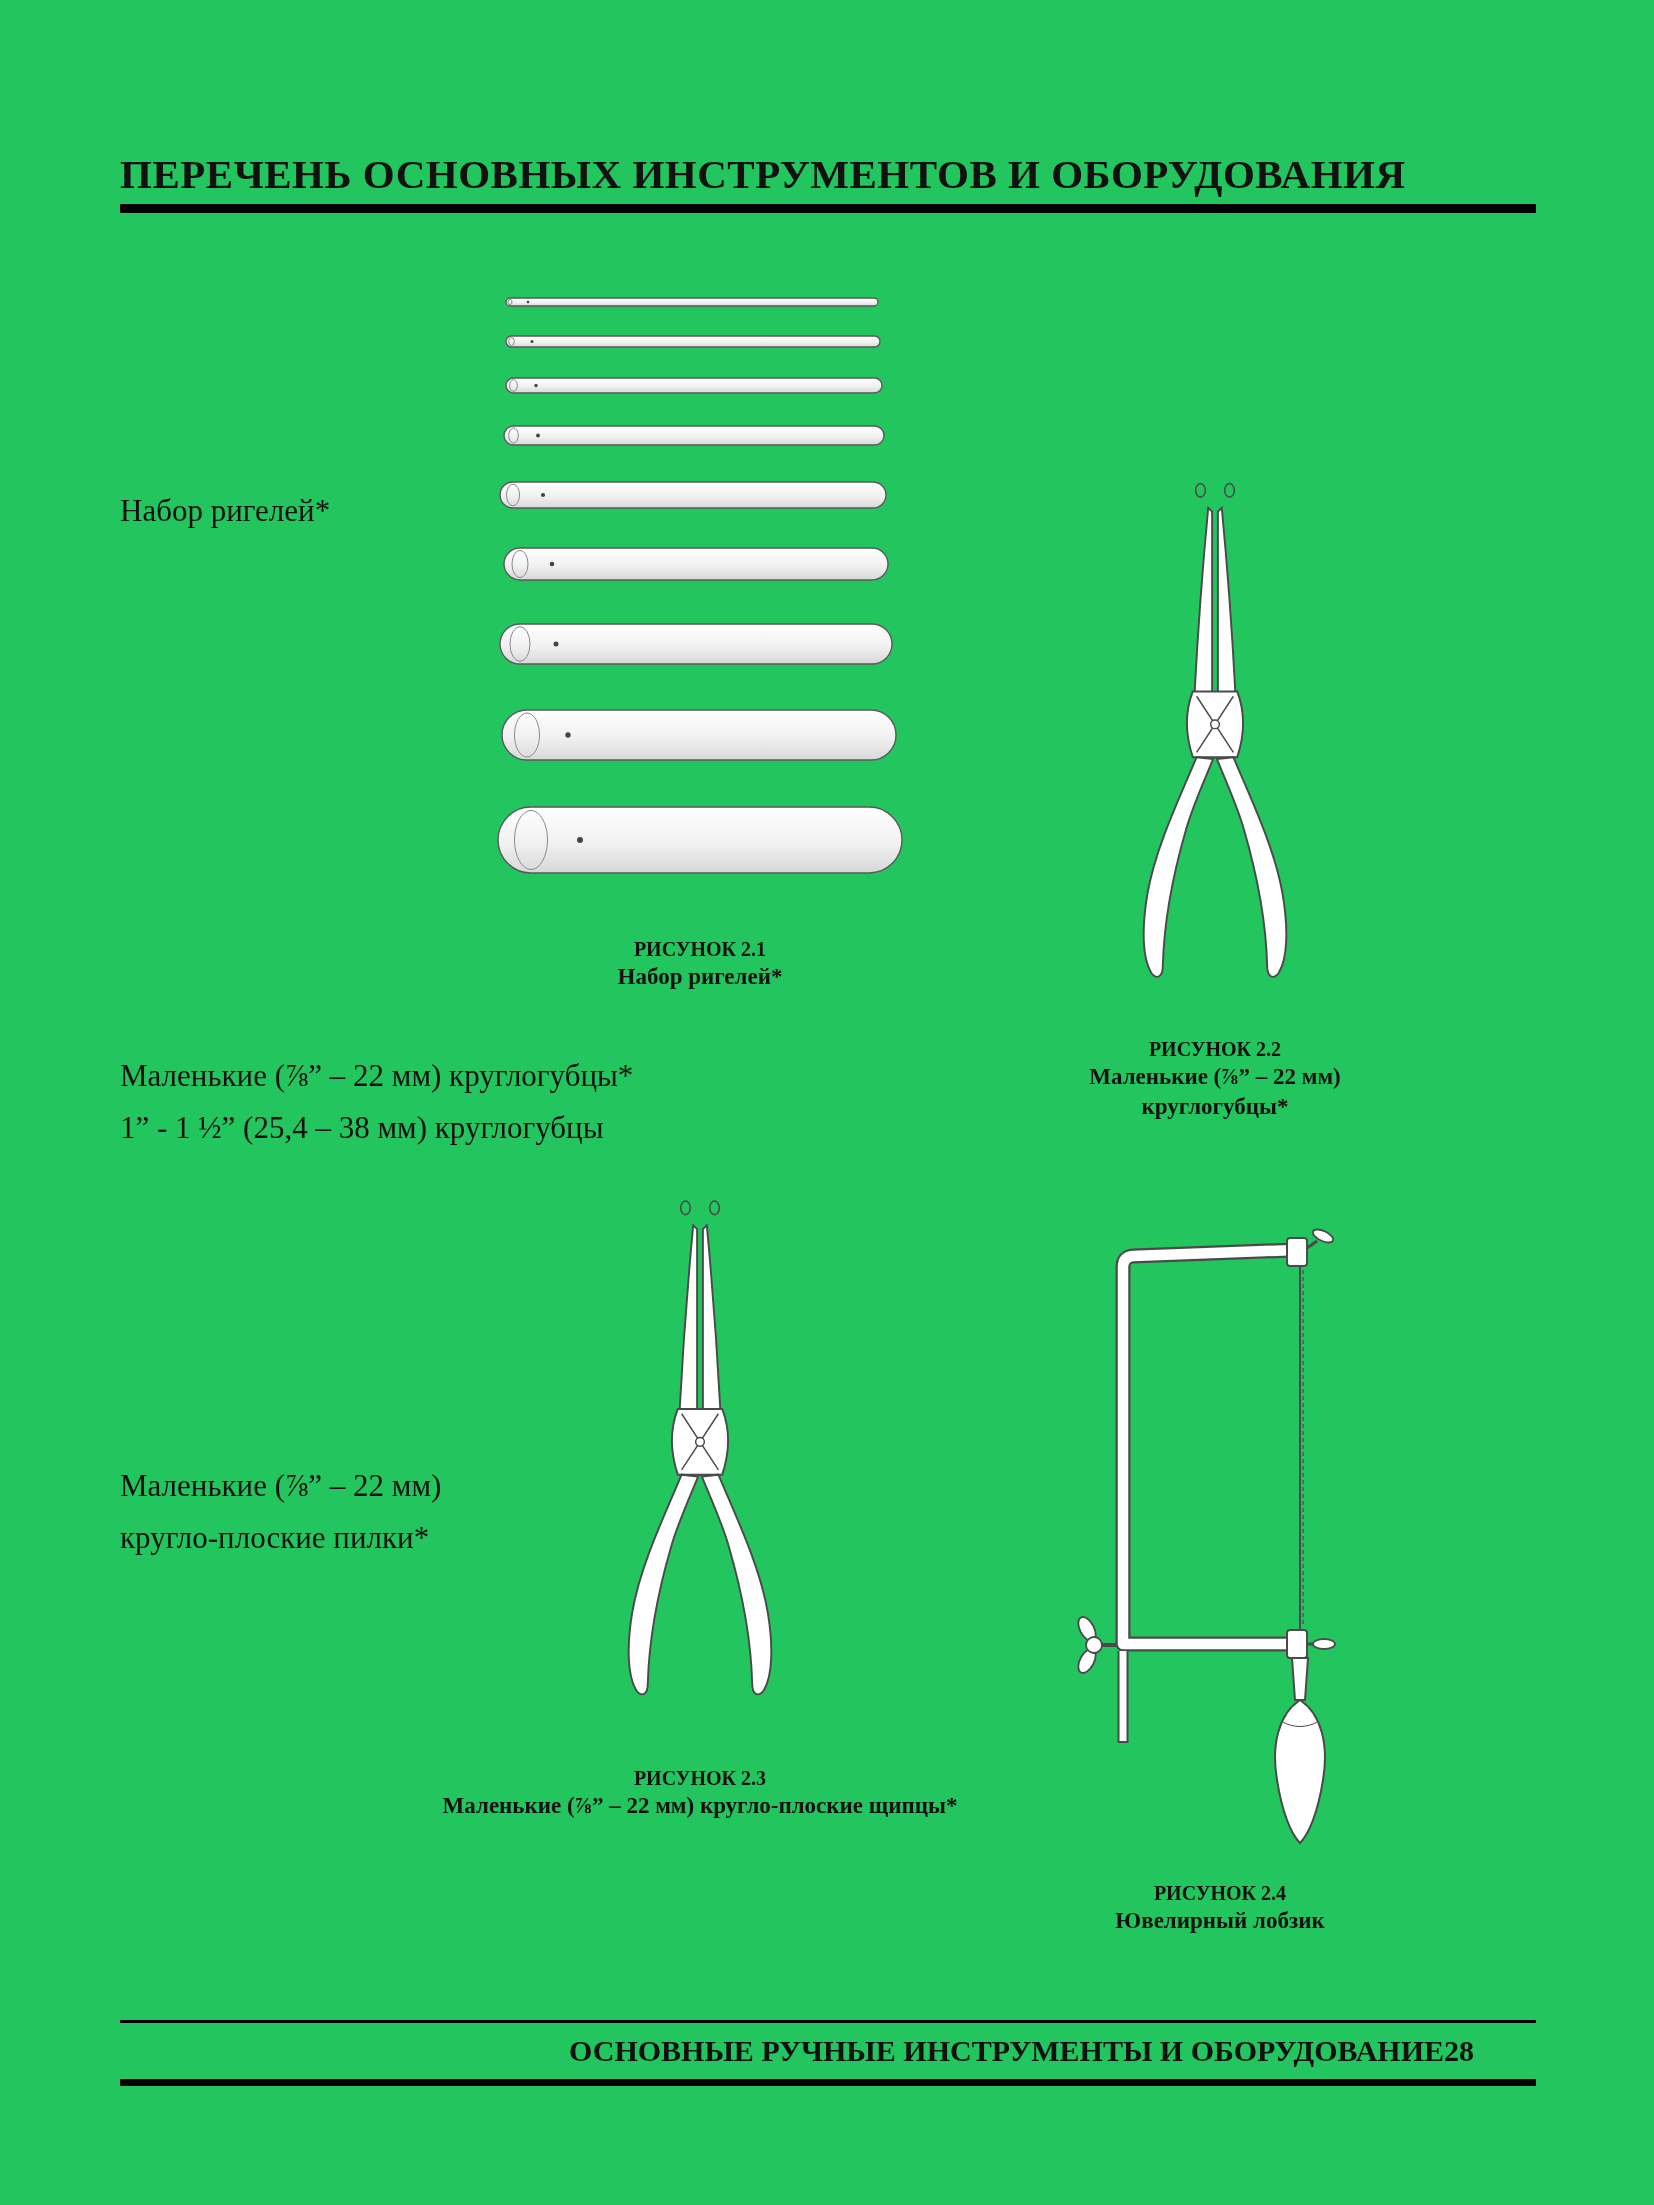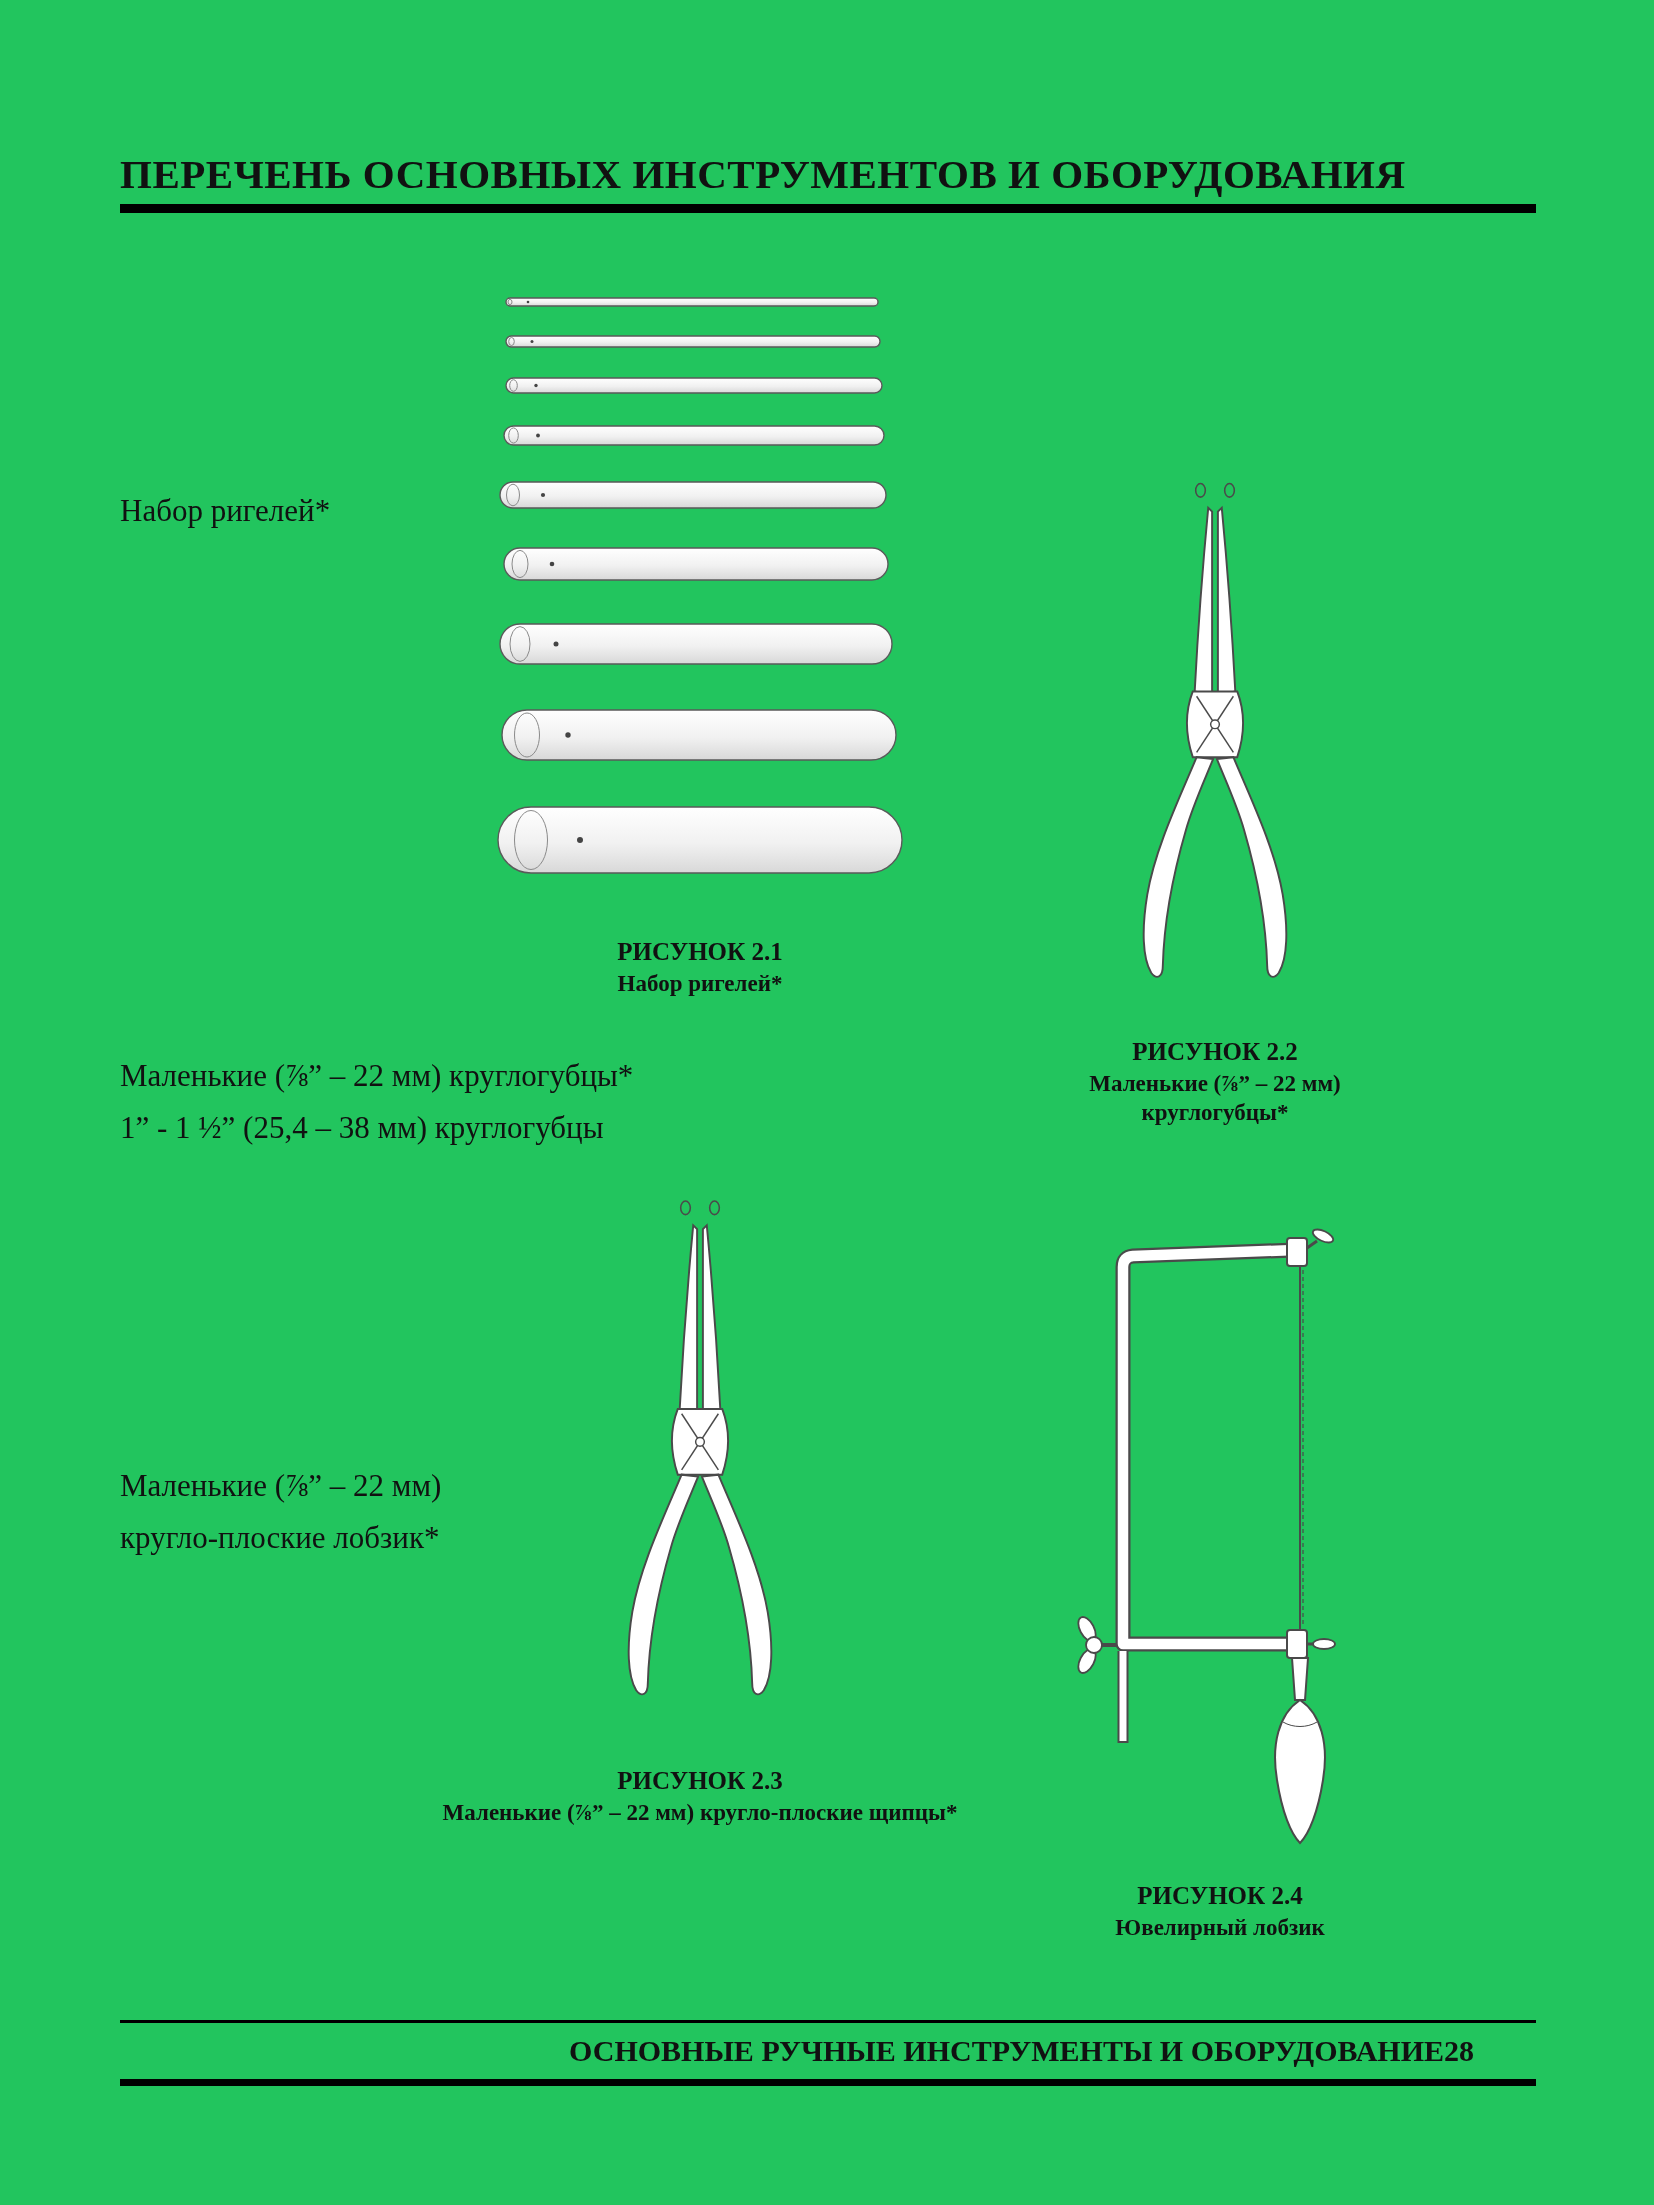--- a/index.html
+++ b/index.html
@@ -21,21 +21,21 @@
     letter-spacing:0.5px;
     white-space:nowrap;
   }
   .rule { background:#000; }
   .label {
     font-size:31px;
     line-height:1.55;
     white-space:nowrap;
   }
   .figcap { text-align:center; font-weight:bold; }
-  .figcap .num  { font-size:25px; line-height:1.3; }
+  .figcap .num  { font-size:20px; line-height:1.3; }
   .figcap .cap  { font-size:23px; line-height:1.3; }
   .footer {
     border-top:3px solid #000;
     border-bottom:7px solid #000;
     padding:11px 62px 11px 40px;
     display:flex;
     justify-content:flex-end;
     align-items:baseline;
     font-weight:bold;
     font-size:30px;
@@ -142,21 +142,21 @@
   </figure>
 
   <div class="abs label" style="left:120px; top:1052px;">Маленькие (⅞” – 22 мм) круглогубцы*</div>
   <div class="abs label" style="left:120px; top:1104px;">1” - 1 ½” (25,4 – 38 мм) круглогубцы</div>
 
   <svg class="abs" style="left:555px; top:1190px;" width="290" height="550" viewBox="0 0 300 560">
     <use href="#pliers-sym" xlink:href="#pliers-sym"></use>
   </svg>
 
   <div class="abs label" style="left:120px; top:1462px;">Маленькие (⅞” – 22 мм)</div>
-  <div class="abs label" style="left:120px; top:1514px;">кругло-плоские лобзик*</div>
+  <div class="abs label" style="left:120px; top:1514px;">кругло-плоские пилки*</div>
 
   <figure class="abs figcap" style="left:420px; top:1765px; width:560px;">
     <div class="num">РИСУНОК 2.3</div>
     <div class="cap">Маленькие (⅞” – 22 мм) кругло-плоские щипцы*</div>
   </figure>
 
   <svg class="abs" style="left:1055px; top:1198px;" width="320" height="660" viewBox="0 0 320 660">
     <g>
       <path d="M240,52 L78,58 Q68,59 68,69 L68,446 L238,446" fill="none" stroke="#4a4a4a" stroke-width="15" stroke-linejoin="round"></path>
       <path d="M240,52 L78,58 Q68,59 68,69 L68,446 L238,446" fill="none" stroke="#ffffff" stroke-width="10.5" stroke-linejoin="round"></path>

